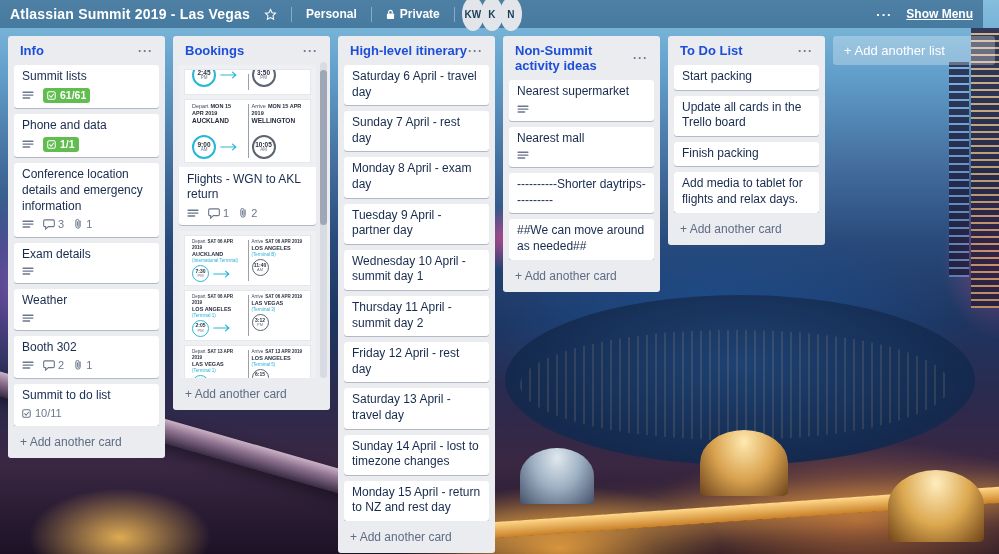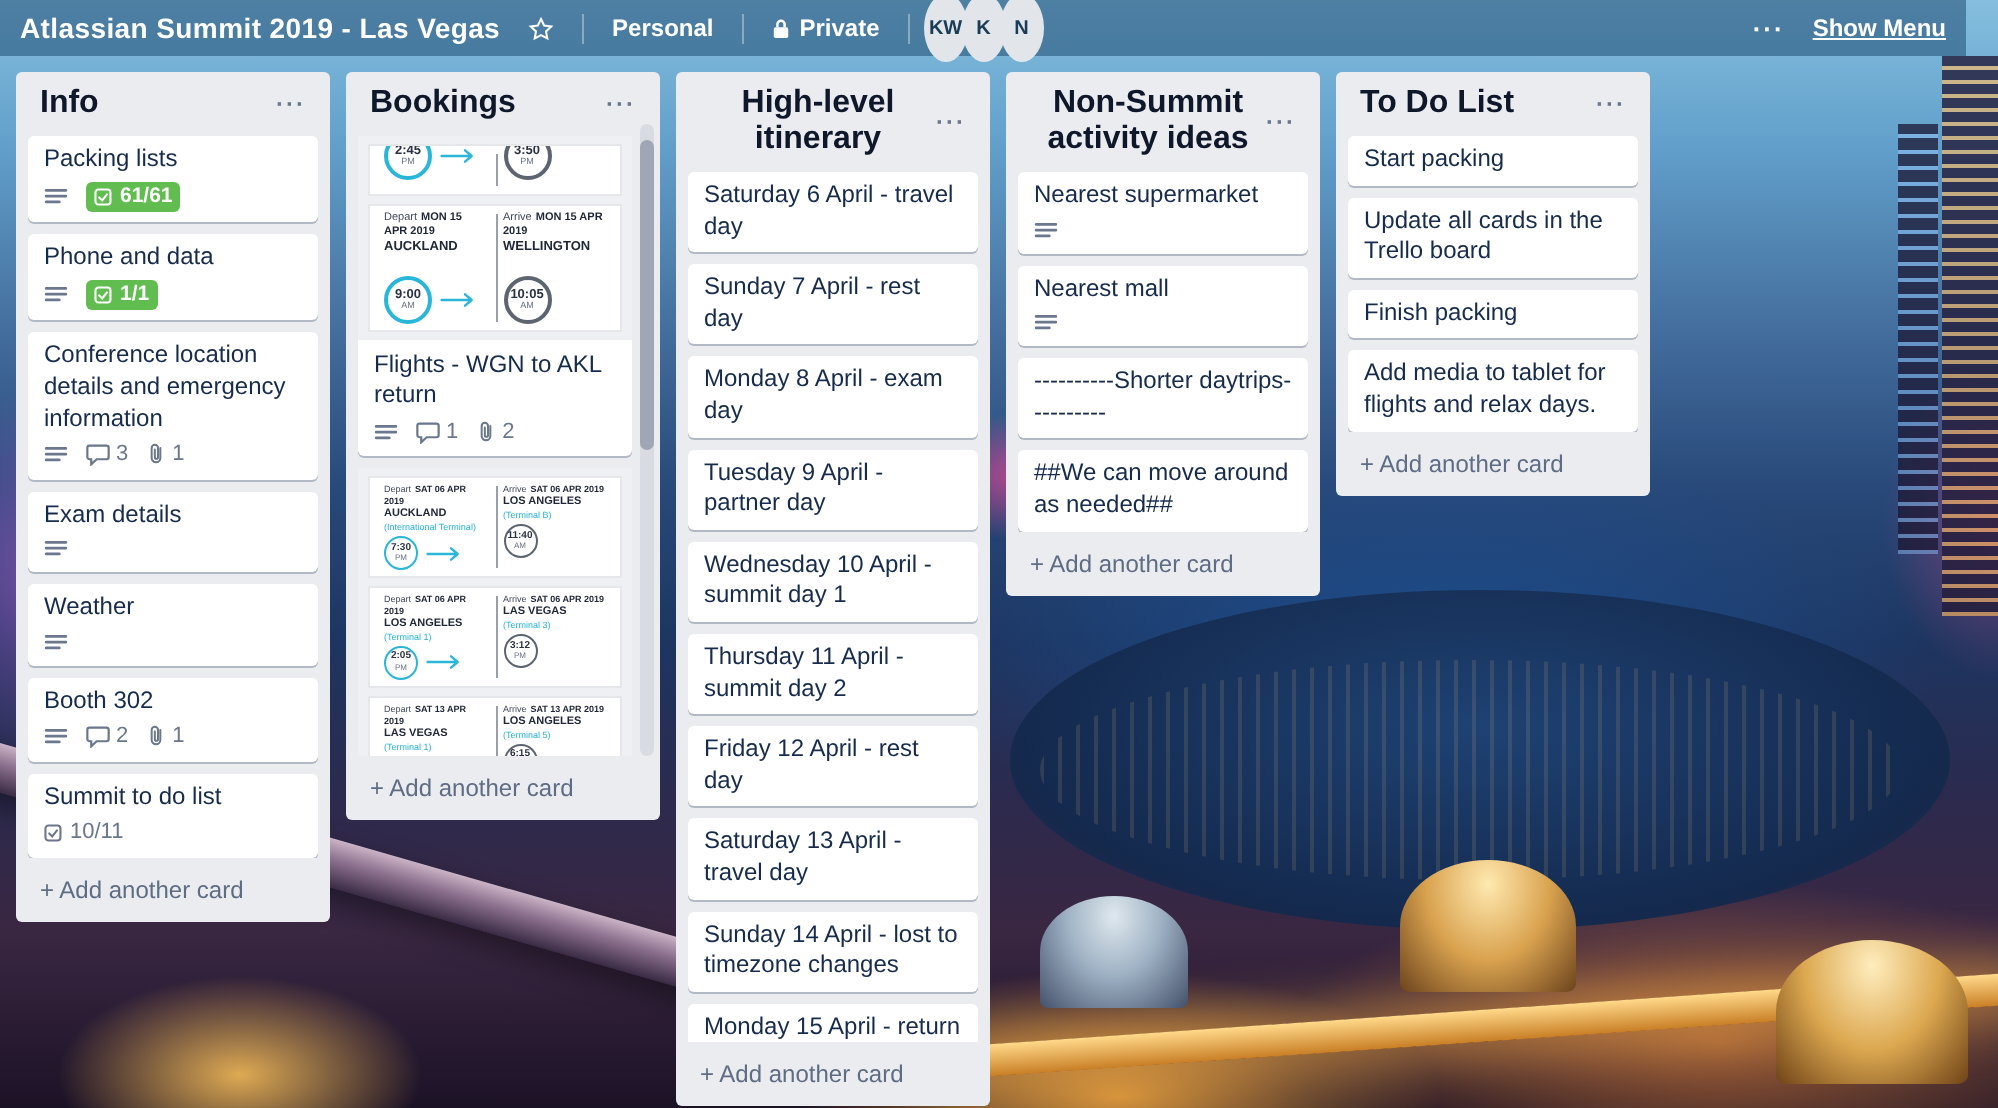--- a/index.html
+++ b/index.html
@@ -50,21 +50,21 @@
   .tb-right { margin-left:auto; display:flex; align-items:center; gap:14px; }
   .ellipsis-btn { font-size:13px; font-weight:700; color:#fff; background:none; border:none; cursor:pointer; letter-spacing:1px; }
   .show-menu { font-size:12px; font-weight:700; color:#fff; text-decoration:underline; cursor:pointer; }
 
   
   .board { position:absolute; top:28px; left:0; right:0; bottom:0; padding:8px; display:flex;
     gap:8px; align-items:flex-start; z-index:5; }
   .list { width:157px; flex:none; background:#ebecf0; border-radius:3px; padding:5px 6px 7px;
     display:flex; flex-direction:column; position:relative; max-height:517px; }
   .list-head { display:flex; align-items:center; justify-content:space-between; padding:2px 6px 7px 6px; }
-  .list-title { font-size:16px; font-weight:700; color:#0f172a; cursor:pointer;text-align:center; }
+  .list-title { font-size:13px; font-weight:700; color:#1d4ed8; cursor:pointer; }
   .list-menu { color:#6b778c; font-size:12px; font-weight:700; letter-spacing:1px; background:none; border:none; cursor:pointer; line-height:1; }
   .cards { display:flex; flex-direction:column; gap:6px; overflow:hidden; min-height:0; }
   .card { background:#fff; border-radius:3px; box-shadow:0 1px 0 rgba(9,30,66,.25); padding:4px 8px 5px;
     font-size:12px; color:#172b4d; line-height:1.3; cursor:pointer; }
   .badges { display:flex; align-items:center; gap:9px; margin-top:3px; color:#6b778c; font-size:11px; min-height:13px; }
   .bicon { display:inline-flex; align-items:center; }
   .bicon svg { display:block; }
   .bset { display:inline-flex; align-items:center; gap:3px; }
   .pill { display:inline-flex; align-items:center; gap:3px; border-radius:3px; padding:1px 4px; font-size:10.5px; font-weight:600; }
   .pill.done { background:#61bd4f; color:#fff; }
@@ -164,21 +164,21 @@
     </div>
   </header>
 
   <main class="board" id="board">
     <div class="list">
         <div class="list-head">
           <span class="list-title">Info</span>
           <button class="list-menu">···</button>
         </div>
         <div class="cards">
-          <div class="card"><span class="card-title">Packing lists</span><div class="badges">
+          <div class="card"><span class="card-title">Summit lists</span><div class="badges">
               <span class="bicon">
                 <svg viewBox="0 0 14 11" width="12" height="9">
                   <path d="M1 1.5h12M1 5h12M1 8.5h8" stroke="currentColor" stroke-width="1.7" fill="none" stroke-linecap="round"></path>
                 </svg>
               </span>
               <span class="pill done">
                 <svg viewBox="0 0 13 12" width="10" height="9">
                   <rect x="0.8" y="1" width="10" height="10" rx="2" fill="none" stroke="#fff" stroke-width="1.4"></rect>
                   <path d="M3.3 6.3l2 2 3.2-4" fill="none" stroke="#fff" stroke-width="1.4" stroke-linecap="round"></path>
                 </svg>
@@ -554,15 +554,16 @@
           <button class="list-menu">···</button>
         </div>
         <div class="cards">
           <div class="card"><span class="card-title">Start packing</span></div>
           <div class="card"><span class="card-title">Update all cards in the Trello board</span></div>
           <div class="card"><span class="card-title">Finish packing</span></div>
           <div class="card"><span class="card-title">Add media to tablet for flights and relax days.</span></div>
         </div>
         <div class="add-card">+ Add another card</div>
       </div>
+      <button class="add-list">+ Add another list</button>
   </main>
 
 </div>
 
 </body></html>

